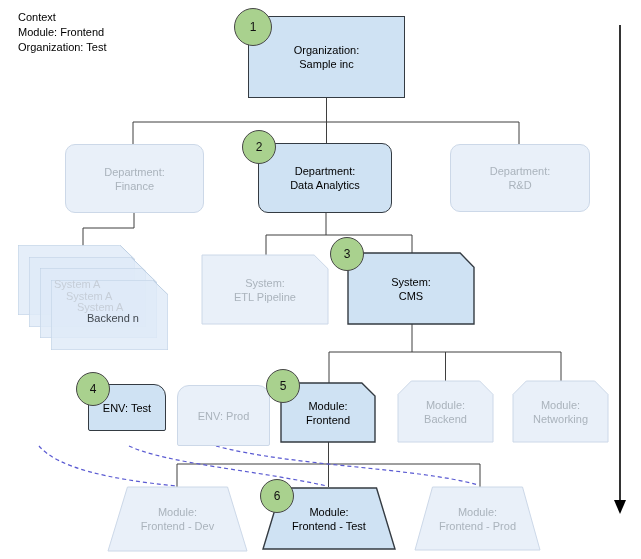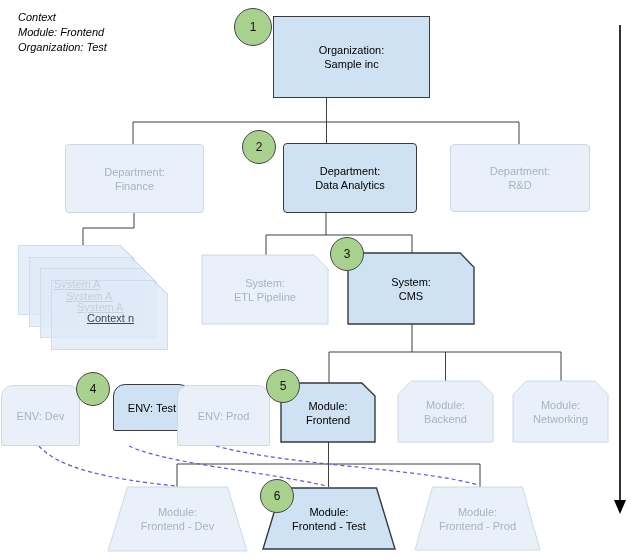--- a/index.html
+++ b/index.html
@@ -18,26 +18,26 @@
   .node .lbl{
     position:absolute;inset:0;display:flex;align-items:center;justify-content:center;
     text-align:center;white-space:pre-line;padding:2px;z-index:2;
   }
   .node svg{position:absolute;inset:0;width:100%;height:100%;overflow:visible;}
   .node svg polygon{vector-effect:non-scaling-stroke;}
   
   .active .lbl{color:#000;}
   .faded .lbl{color:#aab3bc;}
   .boxy{box-sizing:border-box;}
-  .boxy.active{background:#cfe2f3;border:1.4px solid #343b42;margin-left:25px;}
+  .boxy.active{background:#cfe2f3;border:1.4px solid #343b42;}
   .boxy.faded{background:#e9f0f9;border:1px solid #ccd8e8;}
   .shape.active polygon{fill:#cfe2f3;stroke:#343b42;stroke-width:1.4;}
   .shape.faded  polygon{fill:#e9f0f9;stroke:#ccd8e8;stroke-width:1;}
   
-  .rounded{border-radius:4px;}
+  .rounded{border-radius:10px;}
   .envbox{border-radius:12px 12px 2px 2px;}
   
   #n-org{left:248px;top:16px;width:157px;height:82px;}
   #n-fin{left:65px;top:144px;width:139px;height:69px;}
   #n-da{left:258px;top:143px;width:134px;height:70px;}
   #n-rnd{left:450px;top:144px;width:140px;height:68px;}
   #n-etl{left:202px;top:255px;width:126px;height:69px;}
   #n-cms{left:348px;top:253px;width:126px;height:71px;}
   #n-envdev{left:1px;top:385px;width:79px;height:61px;}
   #n-envtest{left:88px;top:384px;width:78px;height:47px;}
@@ -46,38 +46,38 @@
   #n-modbe{left:398px;top:381px;width:95px;height:61px;}
   #n-modnet{left:513px;top:381px;width:95px;height:61px;}
   #n-trapdev{left:108px;top:487px;width:139px;height:64px;}
   #n-traptest{left:263px;top:488px;width:132px;height:61px;}
   #n-trapprod{left:415px;top:487px;width:125px;height:63px;}
   
   .stackcard{position:absolute;width:117px;height:70px;z-index:1;}
   .stackcard svg{position:absolute;inset:0;width:100%;height:100%;}
   .stackcard polygon{fill:rgba(222,234,247,0.8);stroke:#bccee2;stroke-width:1;vector-effect:non-scaling-stroke;}
   #sc1{left:18px;top:245px;} #sc2{left:29px;top:257px;} #sc3{left:40px;top:268px;} #sc4{left:51px;top:280px;}
-  .stacklbl{position:absolute;z-index:2;font-size:11px;line-height:13px;text-decoration:underline;}
+  .stacklbl{position:absolute;z-index:2;font-size:11px;line-height:13px;}
   .stacklbl.ghost{color:#c6ced8;}
   .stacklbl.front{color:#40474e;}
   #sl1{left:54px;top:278px;} #sl2{left:66px;top:290px;} #sl3{left:77px;top:301px;} #sl4{left:87px;top:312px;}
   
   .badge{
     position:absolute;width:34px;height:34px;border-radius:50%;z-index:3;
     background:#a9d18e;border:1px solid #474747;box-sizing:border-box;
     display:flex;align-items:center;justify-content:center;font-size:12px;color:#111;
   }
   #b1{left:234px;top:8px;width:38px;height:38px;}
   #b2{left:242px;top:130px;}
   #b3{left:330px;top:237px;}
   #b4{left:76px;top:372px;}
   #b5{left:266px;top:369px;}
   #b6{left:260px;top:479px;}
   
-  #context{position:absolute;left:18px;top:10px;z-index:2;font-size:11px;line-height:15px;color:#000;font-style:italic;}
+  #context{position:absolute;left:18px;top:10px;z-index:2;font-size:11px;line-height:15px;color:#000;}
 </style>
 </head>
 <body>
 
 <div id="canvas">
 
   <svg id="wires" viewBox="0 0 641 559">
 
     <path class="tree" d="M326.5 98 V122 M133 144 V122 H519 V144 M326.5 122 V143"></path>
 
@@ -139,40 +139,37 @@
       </svg>
   </div>
   <div id="sc4" class="stackcard">
     <svg viewBox="0 0 100 100" preserveAspectRatio="none">
         <polygon points="0,0 87,0 100,21 100,100 0,100"></polygon>
       </svg>
   </div>
   <span id="sl1" class="stacklbl ghost">System A</span>
   <span id="sl2" class="stacklbl ghost">System A</span>
   <span id="sl3" class="stacklbl ghost">System A</span>
-  <span id="sl4" class="stacklbl front">Context n</span>
+  <span id="sl4" class="stacklbl front">Backend n</span>
 
   <div id="n-etl" class="node shape faded">
     <svg viewBox="0 0 100 100" preserveAspectRatio="none">
         <polygon points="0,0 89,0 100,20 100,100 0,100"></polygon>
       </svg>
     <div class="lbl">System:
 ETL Pipeline</div>
   </div>
   <div id="n-cms" class="node shape active">
     <svg viewBox="0 0 100 100" preserveAspectRatio="none">
         <polygon points="0,0 89,0 100,20 100,100 0,100"></polygon>
       </svg>
     <div class="lbl">System:
 CMS</div>
   </div>
 
-  <div id="n-envdev" class="node boxy envbox faded">
-    <div class="lbl">ENV: Dev</div>
-  </div>
   <div id="n-envtest" class="node boxy envbox active">
     <div class="lbl">ENV: Test</div>
   </div>
   <div id="n-envprod" class="node boxy envbox faded">
     <div class="lbl">ENV: Prod</div>
   </div>
 
   <div id="n-modfe" class="node shape active">
     <svg viewBox="0 0 100 100" preserveAspectRatio="none">
         <polygon points="14,0 86,0 100,22 100,100 0,100 0,22"></polygon>

